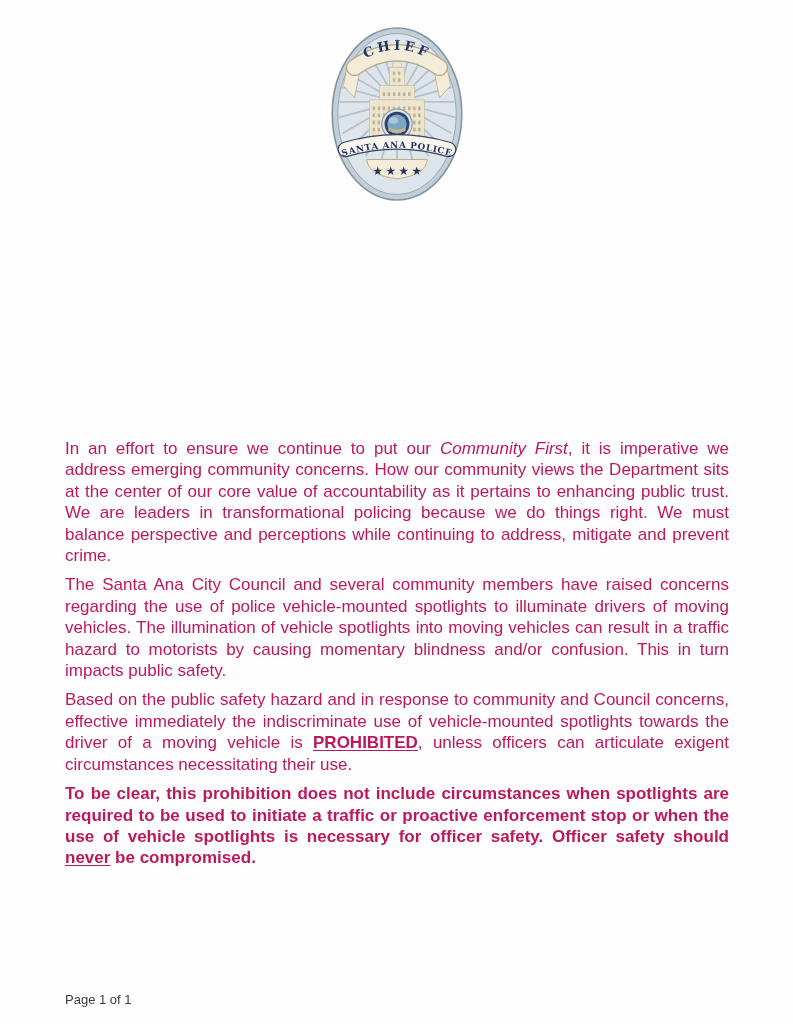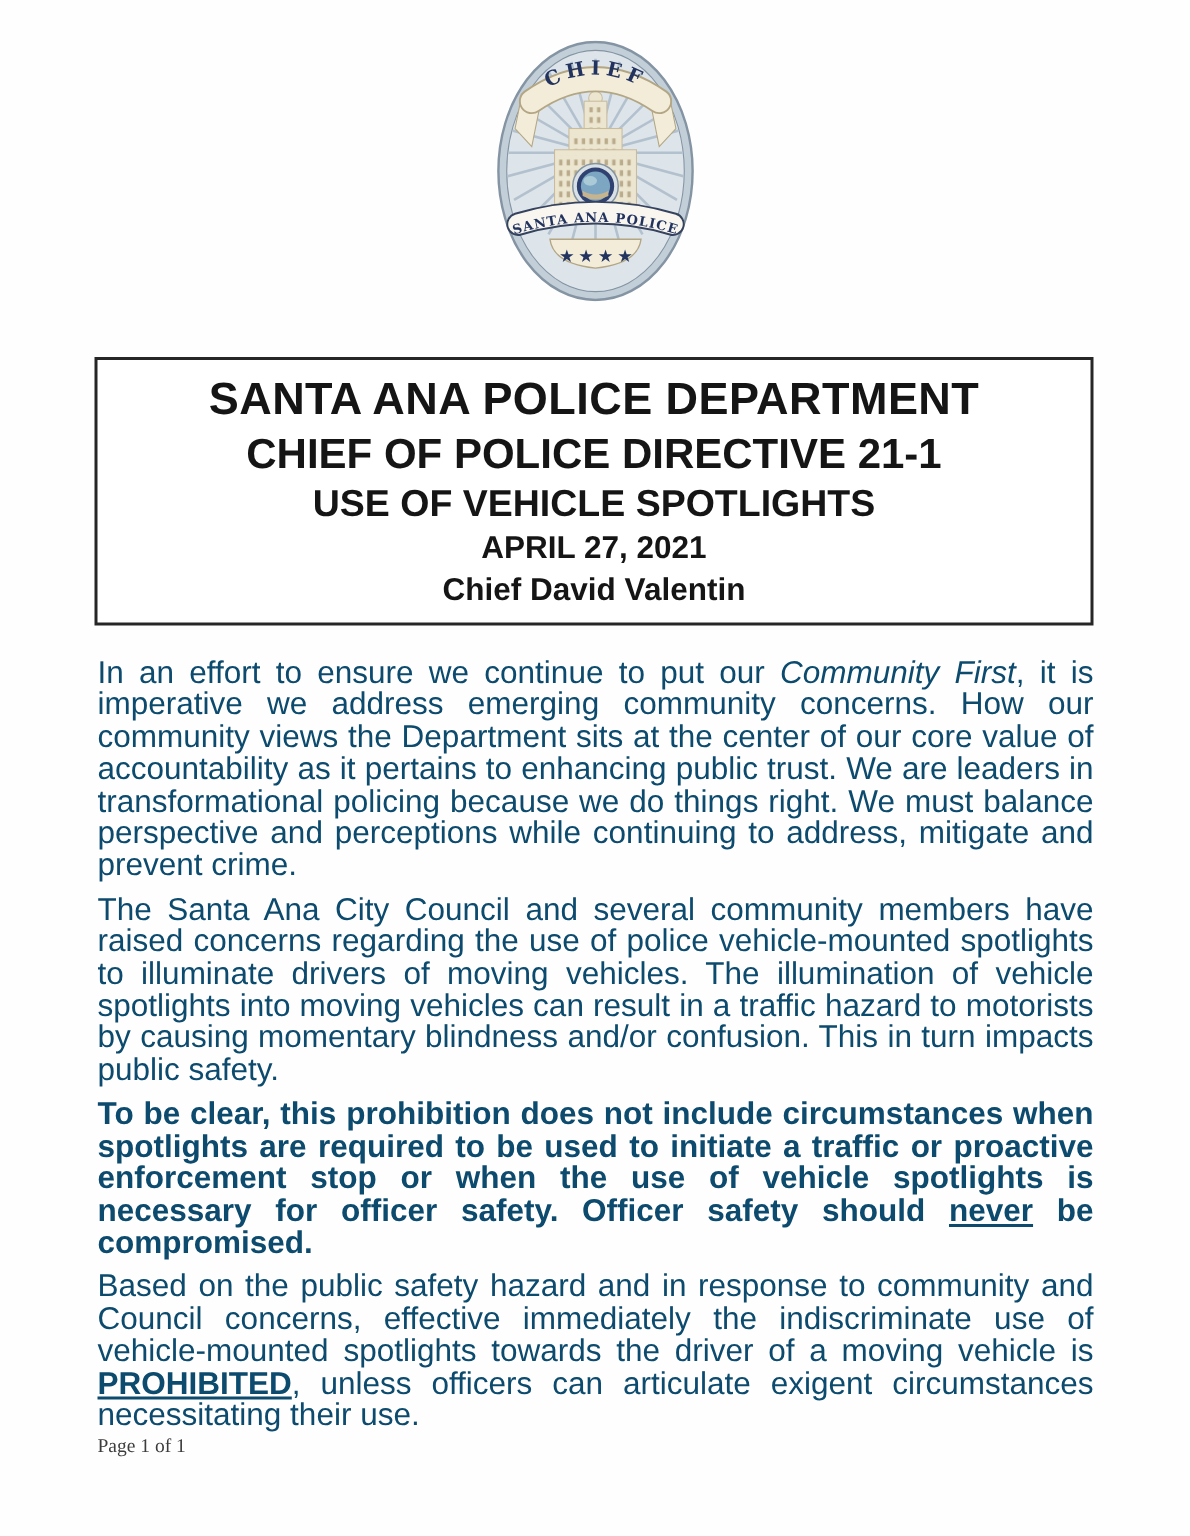--- a/index.html
+++ b/index.html
@@ -48,33 +48,33 @@
   }
   .salutation {
     font-weight: 700;
     font-size: 16.5px;
     letter-spacing: 0.2px;
     margin: 0 0 13px 0;
     color: #1b1b1b;
   }
   .content p {
     margin: 0 0 8px 0;
-    font-size: 21px;
+    font-size: 17px;
     line-height: 21.4px;
     text-align: justify;
-    color: #0c4a6e;
+    color: #be185d;
   }
   .italic { font-style: italic; }
   .bold { font-weight: 700; }
   .bold-underline { font-weight: 700; text-decoration: underline; text-underline-offset: 2px; }
 
   
   .footer {
-    position: absolute; left: 65px; top: 956px;
-    font-size: 13px; color: #3c3c3c; font-family: Liberation Serif, serif;
+    position: absolute; left: 65px; top: 992px;
+    font-size: 13px; color: #3c3c3c;
   }
 </style>
 </head>
 <body>
 
 <div class="page">
 
   <div class="badge-wrap">
     <svg viewBox="0 0 130 172" xmlns="http://www.w3.org/2000/svg">
       <defs>
@@ -157,30 +157,23 @@
         </text>
       </g>
 
       <g>
         <path d="M 35,131 L 95,131 Q 93,147 65,150 Q 37,147 35,131 Z" fill="var(--cream)" stroke="var(--cream-edge)" stroke-width="0.9"></path>
         <text x="66.5" y="146" text-anchor="middle" font-family="DejaVu Sans, sans-serif" font-size="11.5" letter-spacing="2.5" fill="var(--navy)">★★★★</text>
       </g>
     </svg>
   </div>
 
-  <div class="title-box">
-    <div class="t t1">SANTA ANA POLICE DEPARTMENT</div>
-    <div class="t t2">CHIEF OF POLICE DIRECTIVE 21-1</div>
-    <div class="t t3">USE OF VEHICLE SPOTLIGHTS</div>
-    <div class="t t4">APRIL 27, 2021</div>
-    <div class="t t5">Chief David Valentin</div>
-  </div>
 
   <div class="content">
     <p><span>In an effort to ensure we continue to put our </span><span class="italic">Community First</span><span>, it is imperative we address emerging community concerns. How our community views the Department sits at the center of our core value of accountability as it pertains to enhancing public trust. We are leaders in transformational policing because we do things right. We must balance perspective and perceptions while continuing to address, mitigate and prevent crime.</span></p>
     <p><span>The Santa Ana City Council and several community members have raised concerns regarding the use of police vehicle-mounted spotlights to illuminate drivers of moving vehicles. The illumination of vehicle spotlights into moving vehicles can result in a traffic hazard to motorists by causing momentary blindness and/or confusion. This in turn impacts public safety.</span></p>
+    <p><span>Based on the public safety hazard and in response to community and Council concerns, effective immediately the indiscriminate use of vehicle-mounted spotlights towards the driver of a moving vehicle is </span><span class="bold-underline">PROHIBITED</span><span>, unless officers can articulate exigent circumstances necessitating their use.</span></p>
     <p><span class="bold">To be clear, this prohibition does not include circumstances when spotlights are required to be used to initiate a traffic or proactive enforcement stop or when the use of vehicle spotlights is necessary for officer safety. Officer safety should </span><span class="bold-underline">never</span><span class="bold"> be compromised.</span></p>
-    <p><span>Based on the public safety hazard and in response to community and Council concerns, effective immediately the indiscriminate use of vehicle-mounted spotlights towards the driver of a moving vehicle is </span><span class="bold-underline">PROHIBITED</span><span>, unless officers can articulate exigent circumstances necessitating their use.</span></p>
   </div>
 
   <div class="footer">Page 1 of 1</div>
 
 </div>
 
 </body></html>

